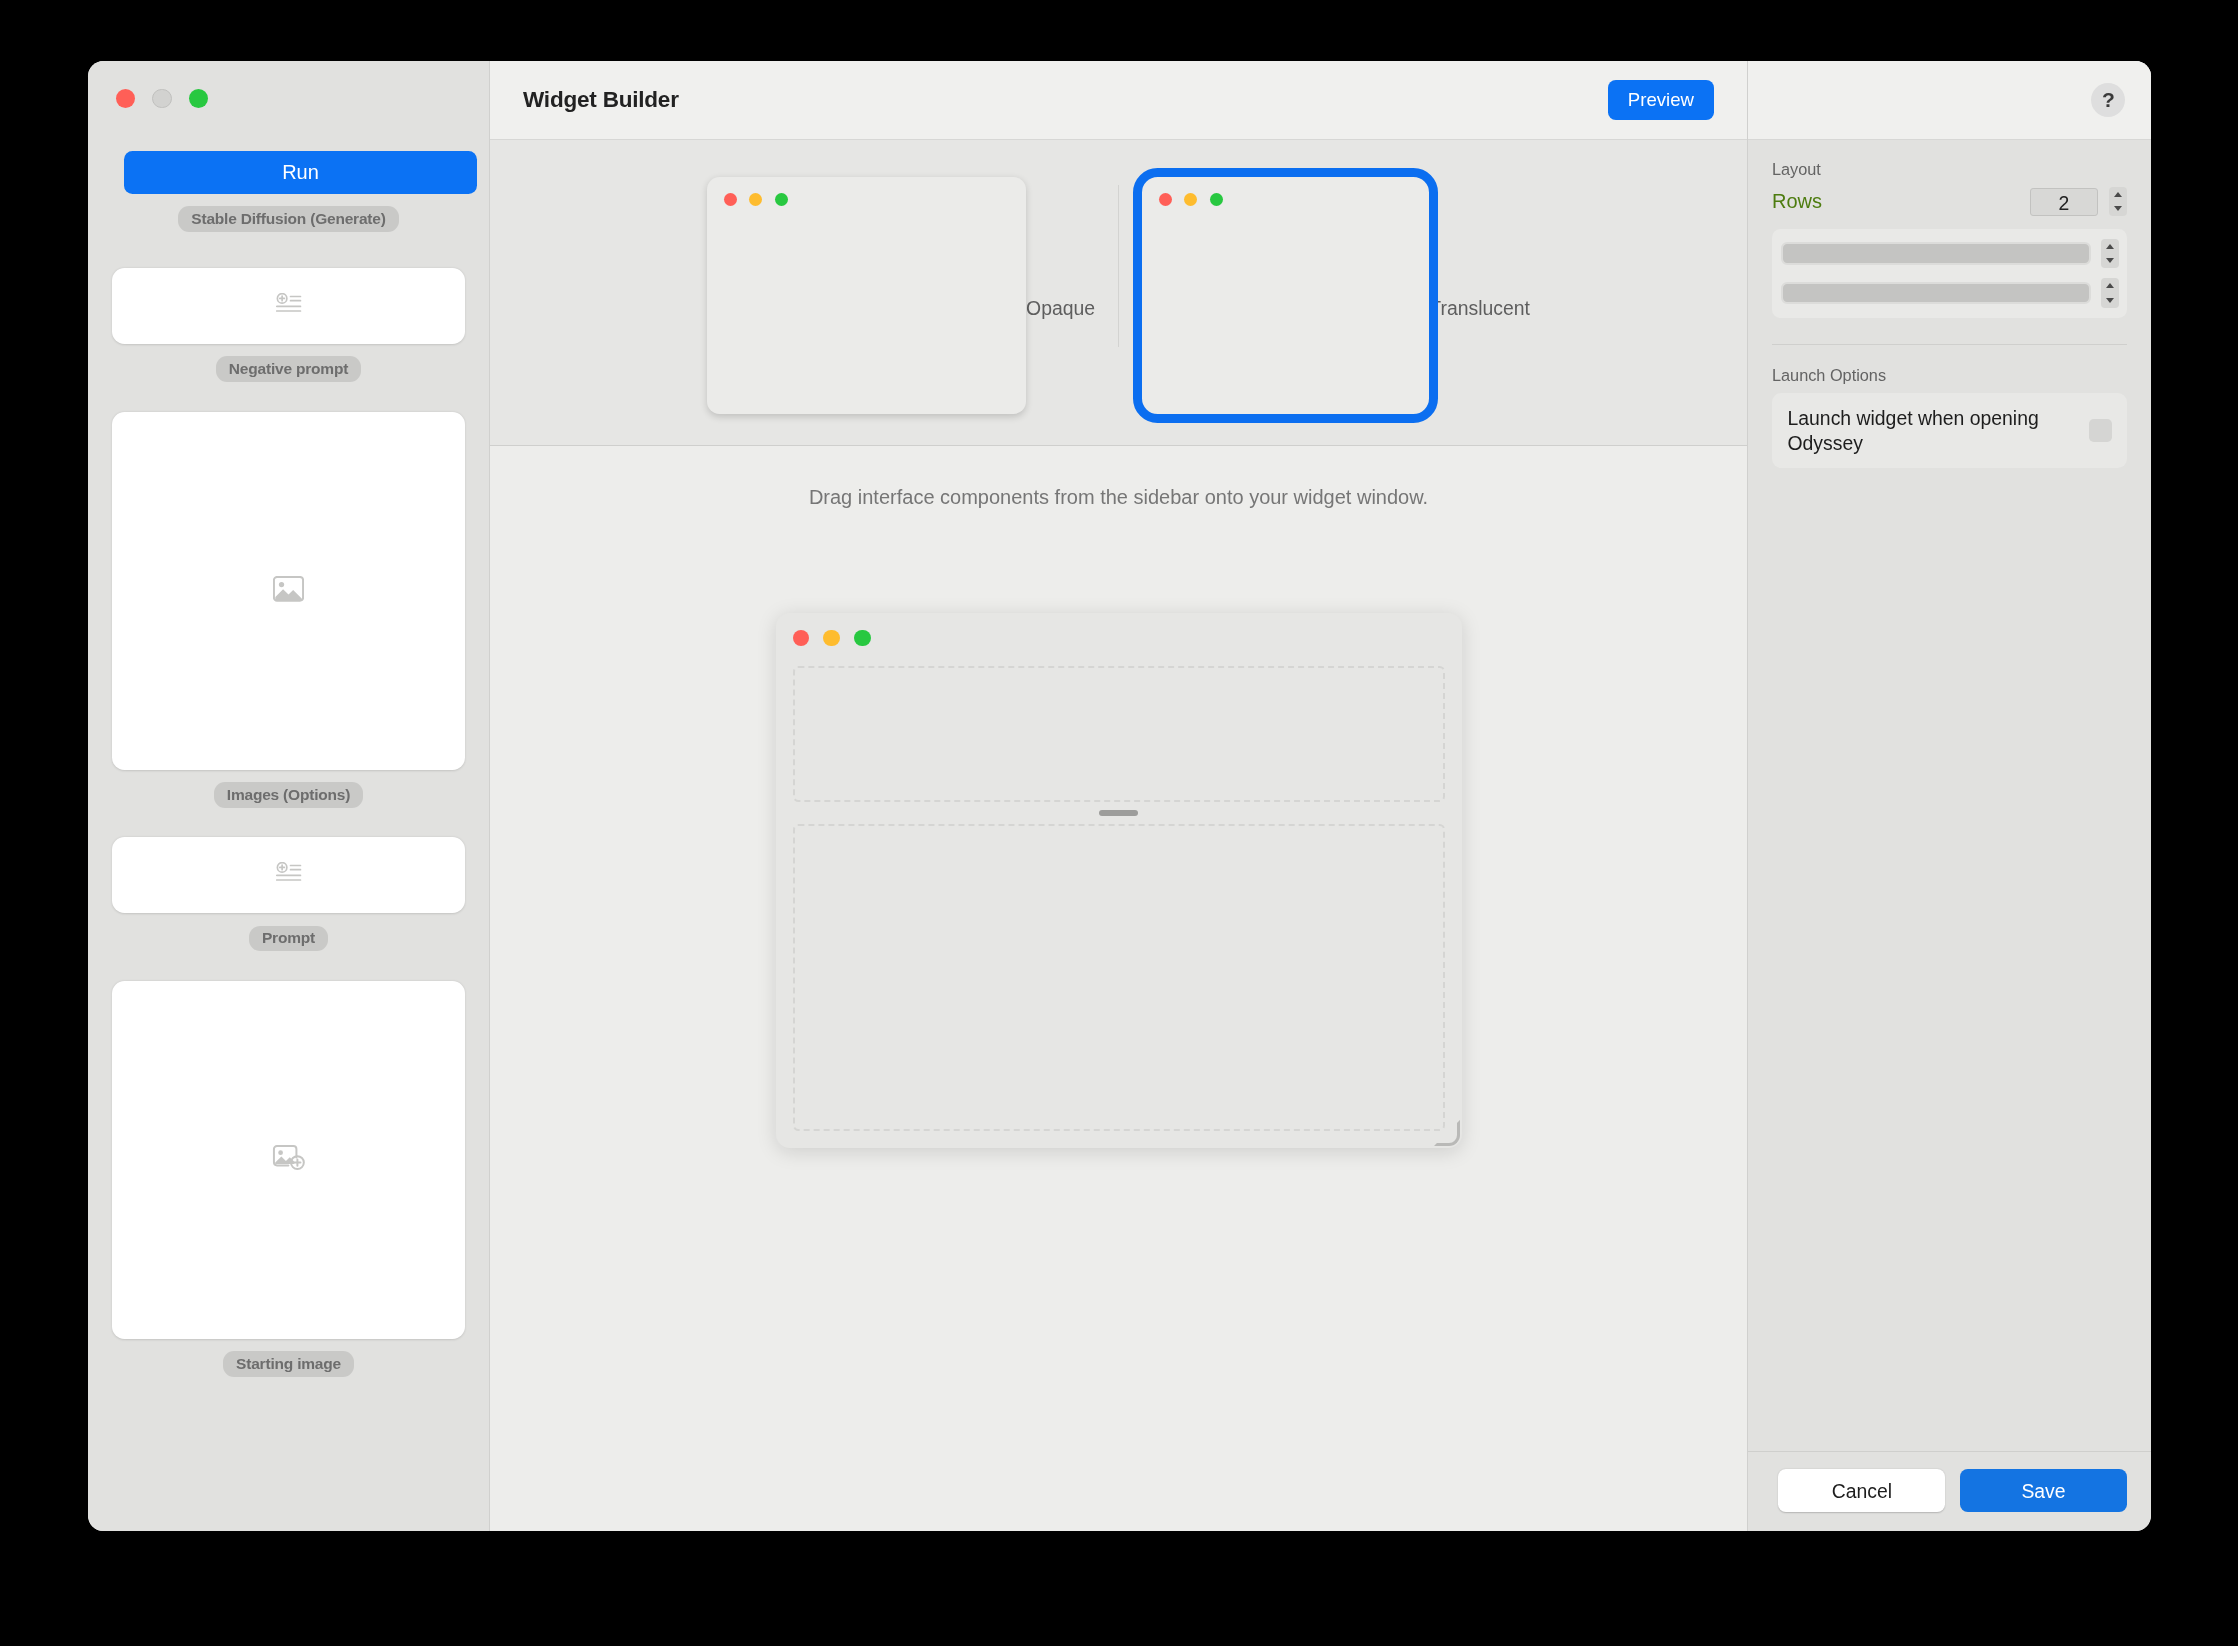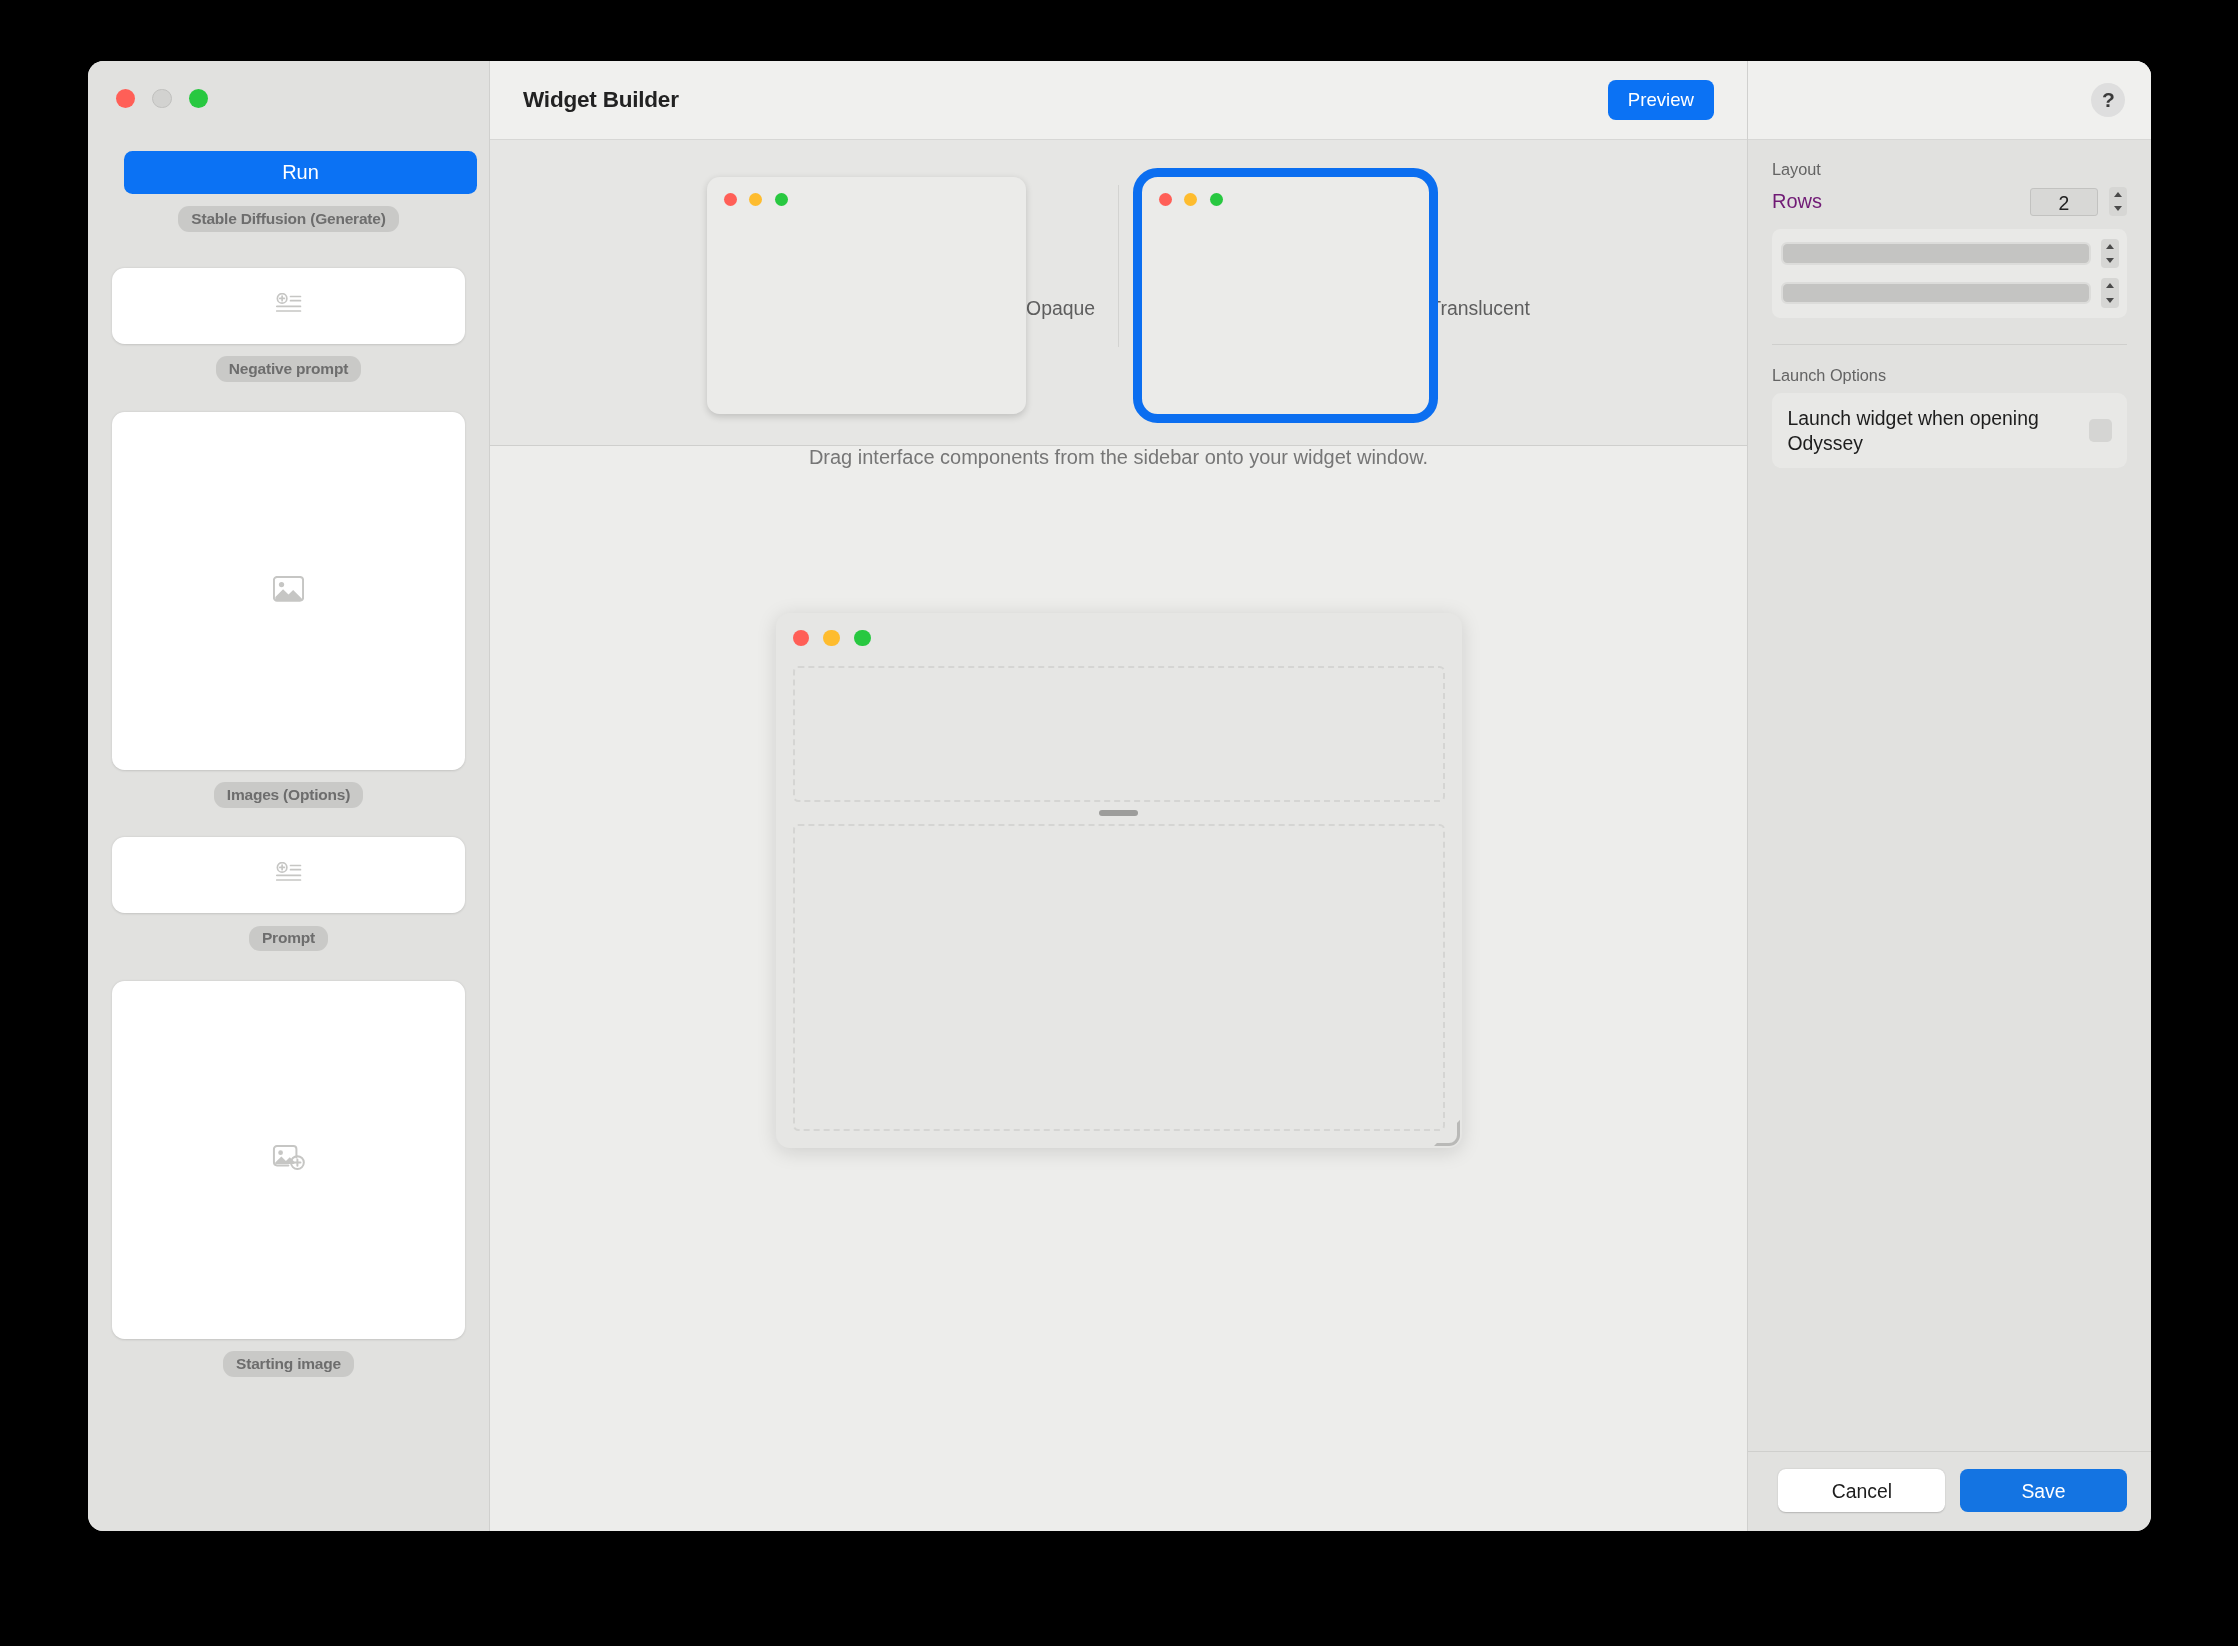--- a/index.html
+++ b/index.html
@@ -125,21 +125,21 @@
     width: 0.8px; align-self: stretch; background: #d3d3d1;
     margin: 7.8px 23px 67px;
   }
 
   #canvas {
     flex: 1 1 auto;
     background: #ededeb;
     position: relative;
     display: flex; flex-direction: column; align-items: center;
   }
-  .hint { font-size: 20px; color: #767676; }
+  .hint { margin-top: 40px; font-size: 20px; color: #767676; }
 
   .widget-preview {
     position: absolute;
     left: 50%; transform: translateX(-50%);
     top: 167px;
     width: 686px; height: 535px;
     background: #e6e6e4;
     border-radius: 14px;
     box-shadow: 0 3.9px 20px rgba(0,0,0,0.13);
     padding: 14px;
@@ -182,21 +182,21 @@
     width: 34px; height: 34px; border-radius: 50%;
     background: #dedede; border: 0;
     color: #3a3a3a; font-size: 21px; font-weight: bold;
     line-height: 34px; text-align: center;
     font-family: "Liberation Sans", sans-serif;
     padding: 0;
   }
   #insp-body { flex: 1 1 auto; padding: 20px 24px 0; }
   .sect-label { font-size: 16.3px; color: #636363; margin-bottom: 7.8px; }
   .rows-line { display: flex; align-items: center; gap: 11px; }
-  .rows-line .rl-name { font-size: 20px; color: #701a75; flex: 1 1 auto; }
+  .rows-line .rl-name { font-size: 20px; color: #4d7c0f; flex: 1 1 auto; }
   .num-field {
     width: 68px; height: 28px; line-height: 28px;
     background: #d8d8d6; border: 0.8px solid #c2c2c0;
     border-radius: 3.1px; text-align: center;
     font-size: 19.4px; color: #222;
   }
   .stepper {
     width: 18px; height: 29.5px; border-radius: 3.9px;
     background: #d6d6d4;
     display: flex; flex-direction: column;

